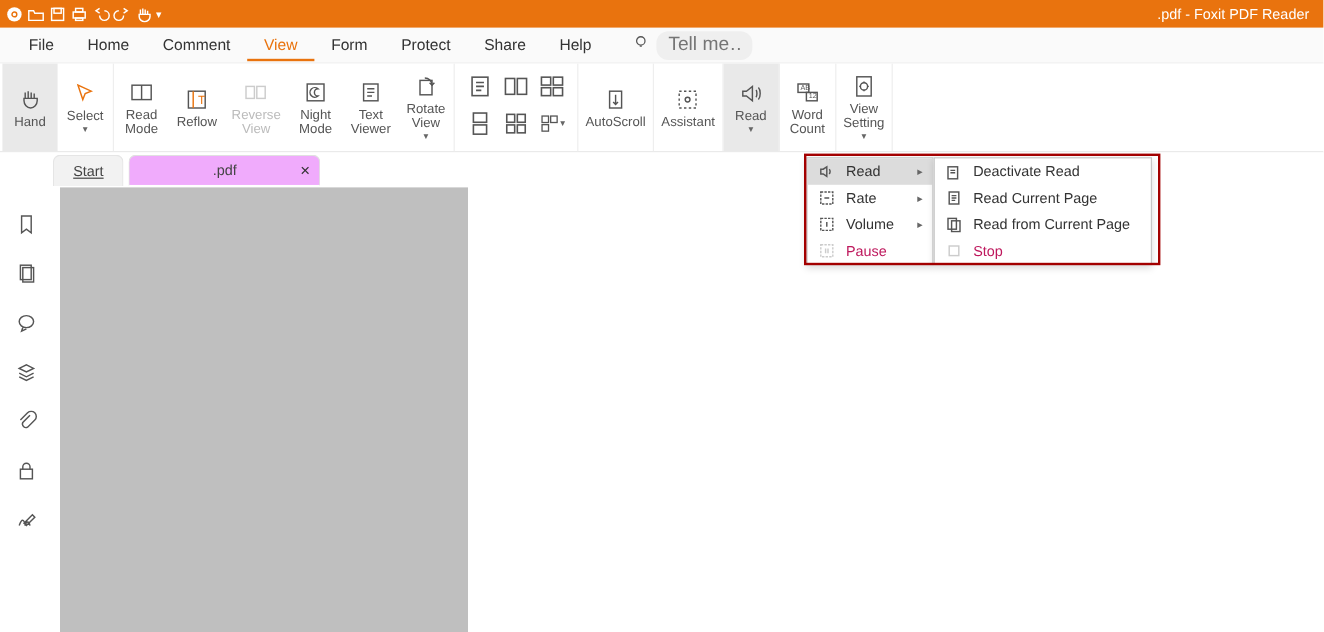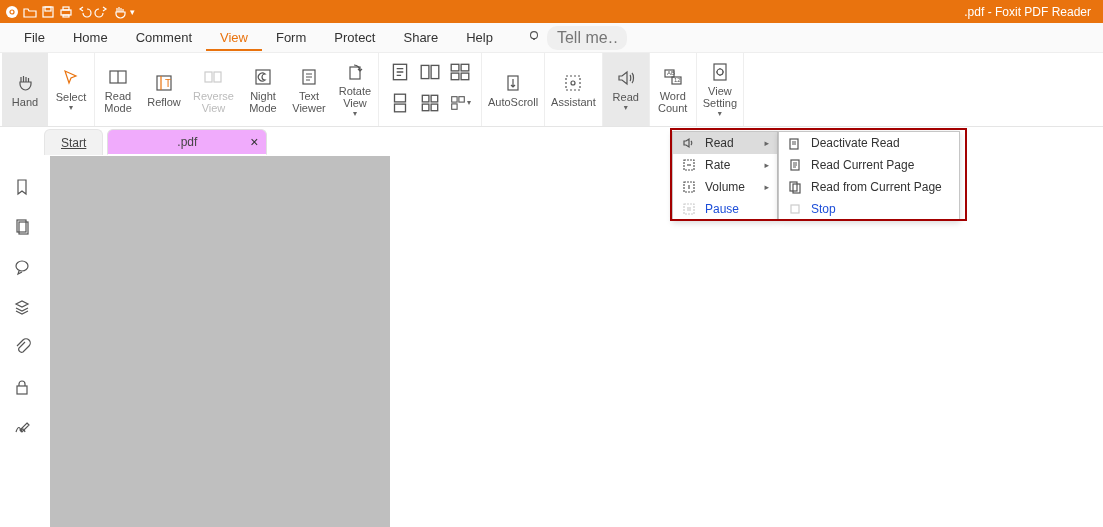--- a/index.html
+++ b/index.html
@@ -41,21 +41,21 @@
   .sidebar { position:absolute; left:0; top:156px; width:44px; bottom:0; background:#fff; display:flex; flex-direction:column; align-items:center; gap:18px; padding-top:22px; }
 
   
   .pagearea { position:absolute; left:44px; top:156px; right:0; bottom:0; background:#fff; overflow:hidden; }
   .page { width:340px; height:100%; background:#bfbfbf; margin-left:6px; }
 
   
   .menu { position:absolute; background:#fff; border:1px solid #c6c6c6; box-shadow:0 2px 6px rgba(0,0,0,.15); font-size:12px; color:#333; }
   .menu .row { display:flex; align-items:center; height:22px; padding:0 8px; gap:8px; }
   .menu .row.highlight { background:#dcdcdc; }
-  .menu .row.disabled { color:#1d4ed8; }
+  .menu .row.disabled { color:#be185d; }
   .menu .row .mic { width:16px; display:flex; justify-content:center; }
   .menu .row .arrow { margin-left:auto; font-size:9px; color:#666; }
   .highlight-box { position:absolute; border:2px solid #a30000; pointer-events:none; }
 
   svg { stroke:#555; stroke-width:1.2; fill:none; }
   svg.orange { stroke:#fff; }
 </style>
 </head>
 <body>
 

